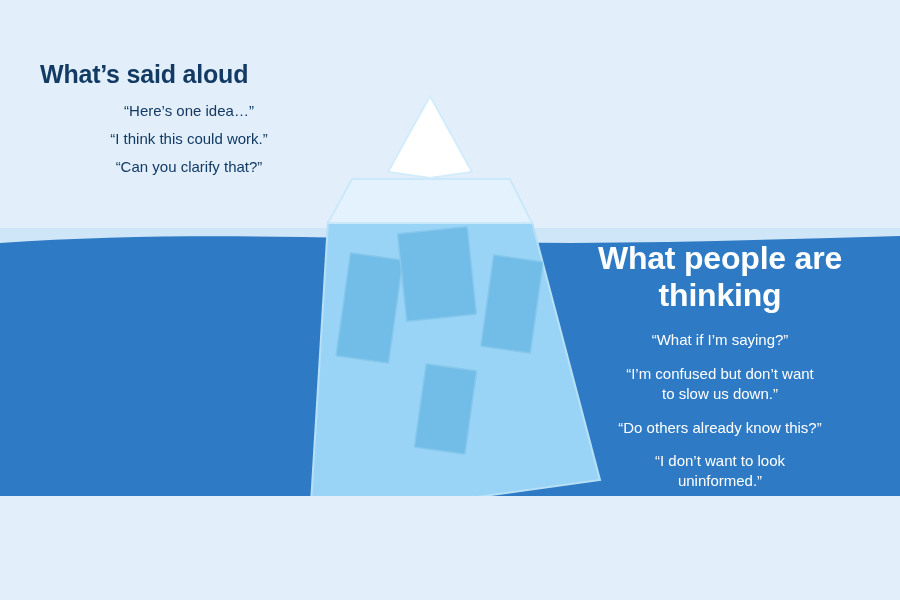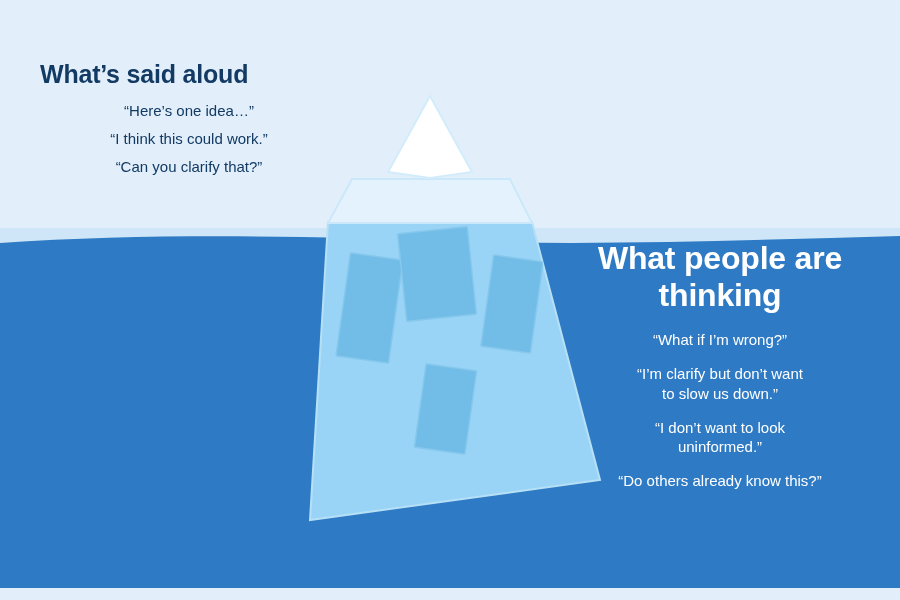--- a/index.html
+++ b/index.html
@@ -9,21 +9,21 @@
   body {
     width: 900px;
     height: 600px;
     overflow: hidden;
     font-family: "Liberation Sans", sans-serif;
     background: #e2effb;
   }
   #scene {
     position: relative;
     width: 900px;
-    height: 588px;
+    height: 496px;
     overflow: hidden;
   }
   .layer {
     position: absolute;
     left: 0;
     top: 0;
     width: 900px;
     height: 600px;
   }
   svg.layer { display: block; }
@@ -118,25 +118,25 @@
     <div class="headline">What’s said aloud</div>
     <p class="quote">“Here’s one idea…”</p>
     <p class="quote">“I think this could work.”</p>
     <p class="quote">“Can you clarify that?”</p>
   </div>
 
   <div class="text-block" id="below-block">
     <div class="headline">
       <span>What people are thinking</span><br>
     </div>
-    <p class="quote">“What if I’m wrong?”</p>
+    <p class="quote">“What if I’m saying?”</p>
     <p class="quote">
-      <span>“I’m clarify but don’t want</span><br>
+      <span>“I’m confused but don’t want</span><br>
       <span>to slow us down.”</span>
     </p>
+    <p class="quote">“Do others already know this?”</p>
     <p class="quote">
       <span>“I don’t want to look</span><br>
       <span>uninformed.”</span>
     </p>
-    <p class="quote">“Do others already know this?”</p>
   </div>
 
 </div>
 
 </body></html>

